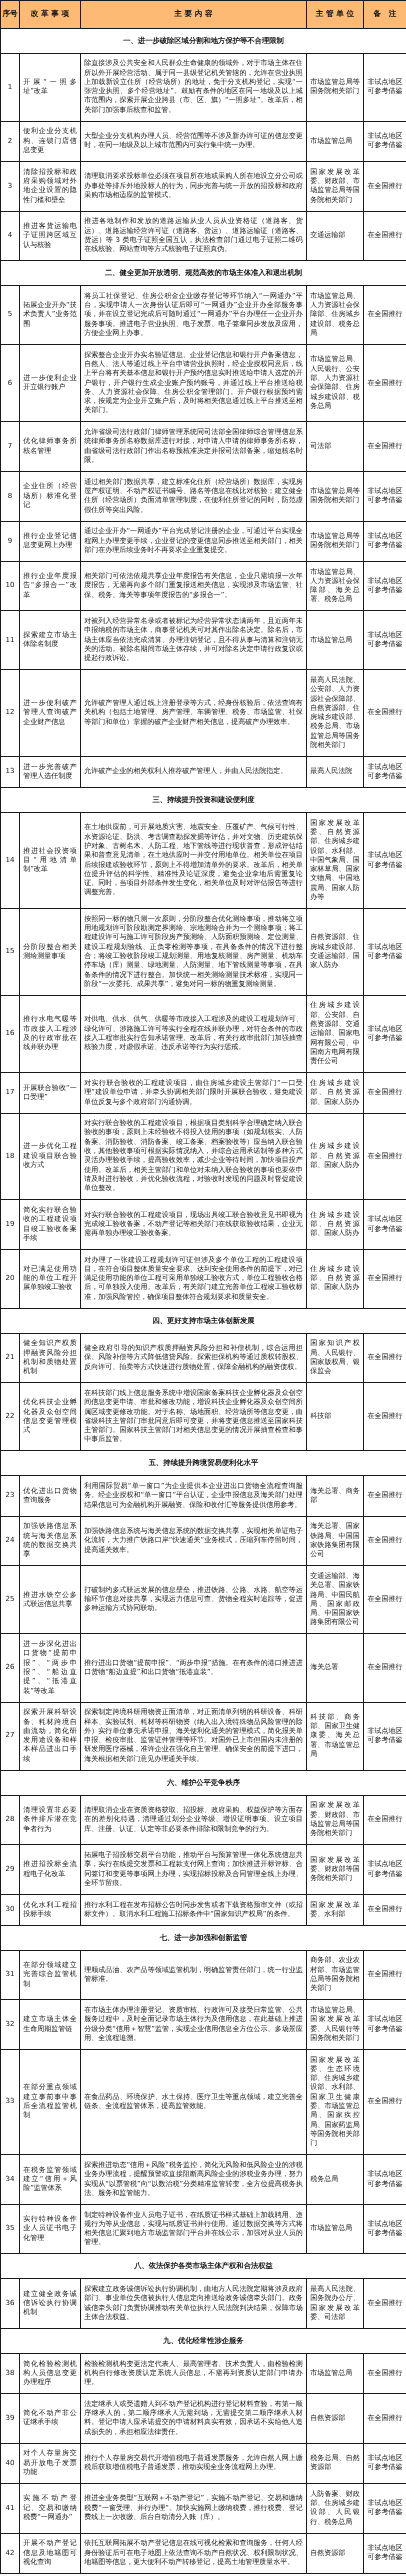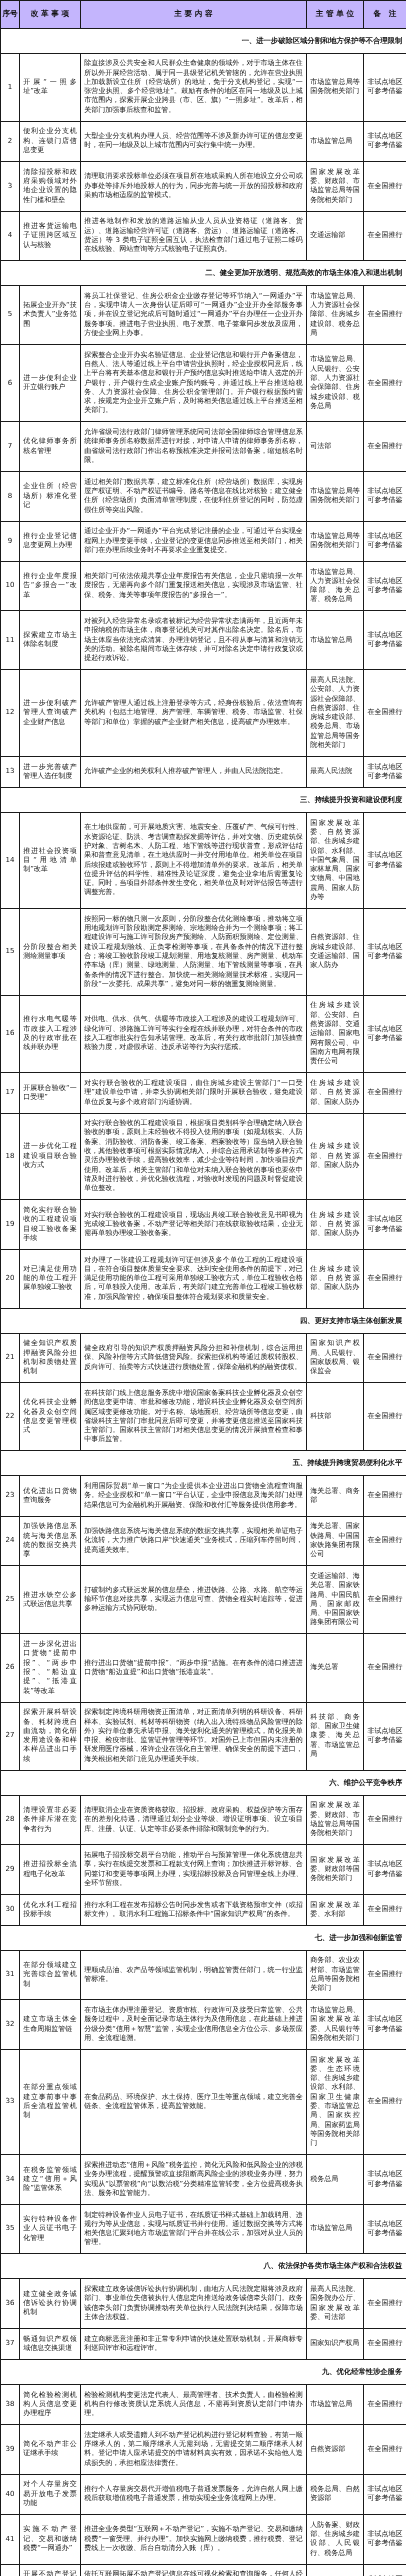--- a/index.html
+++ b/index.html
@@ -18,26 +18,26 @@
     border: 0.6px solid #1a1a1a;
     vertical-align: middle;
     word-break: break-all;
     overflow-wrap: break-word;
   }
   .doc-table thead th {
     font-size: 7.6px;
     font-weight: bold;
     text-align: center;
     padding: 8.3px 1.3px;
-    background: #c4b5fd;
+    background: #fdba74;
   }
   tr.section-row td {
     font-weight: bold;
     font-size: 7.3px;
-    text-align: right;
+    text-align: center;
     padding: 7px 3.8px;
   }
   tr.item-row td {
     font-size: 7px;
     line-height: 1.33;
     padding: 5.7px 3.2px;
   }
   td.col-no   { text-align: center; }
   td.col-item { text-align: justify; text-justify: inter-character; }
   td.col-content { text-align: justify; text-justify: inter-character; }
@@ -334,27 +334,20 @@
       <tr class="section-row">
         <td colspan="5">八、依法保护各类市场主体产权和合法权益</td>
       </tr>
       <tr class="item-row">
         <td class="col-no">36</td>
         <td class="col-item">建立健全政务诚信诉讼执行协调机制</td>
         <td class="col-content">探索建立政务诚信诉讼执行协调机制，由地方人民法院定期将涉及政府部门、事业单位失信被执行人信息定向推送给政务诚信牵头部门。政务诚信牵头部门负责协调推动有关单位执行人民法院判决结果，保障市场主体合法权益。</td>
         <td class="col-org">最高人民法院、国务院办公厅、国家发展改革委、司法部</td>
         <td class="col-note">在全国推行</td>
       </tr>
-      <tr class="item-row">
-        <td class="col-no">37</td>
-        <td class="col-item">畅通知识产权领域信息交换渠道</td>
-        <td class="col-content">建立商标恶意注册和非正常专利申请的快速处置联动机制，开展商标专利巡回评审和远程评审。</td>
-        <td class="col-org">国家知识产权局</td>
-        <td class="col-note">在全国推行</td>
-      </tr>
       <tr class="section-row">
         <td colspan="5">九、优化经常性涉企服务</td>
       </tr>
       <tr class="item-row">
         <td class="col-no">38</td>
         <td class="col-item">简化检验检测机构人员信息变更办理程序</td>
         <td class="col-content">检验检测机构变更法定代表人、最高管理者、技术负责人，由检验检测机构自行修改资质认定系统人员信息，不需再到资质认定部门申请办理。</td>
         <td class="col-org">市场监管总局</td>
         <td class="col-note">在全国推行</td>
       </tr>

